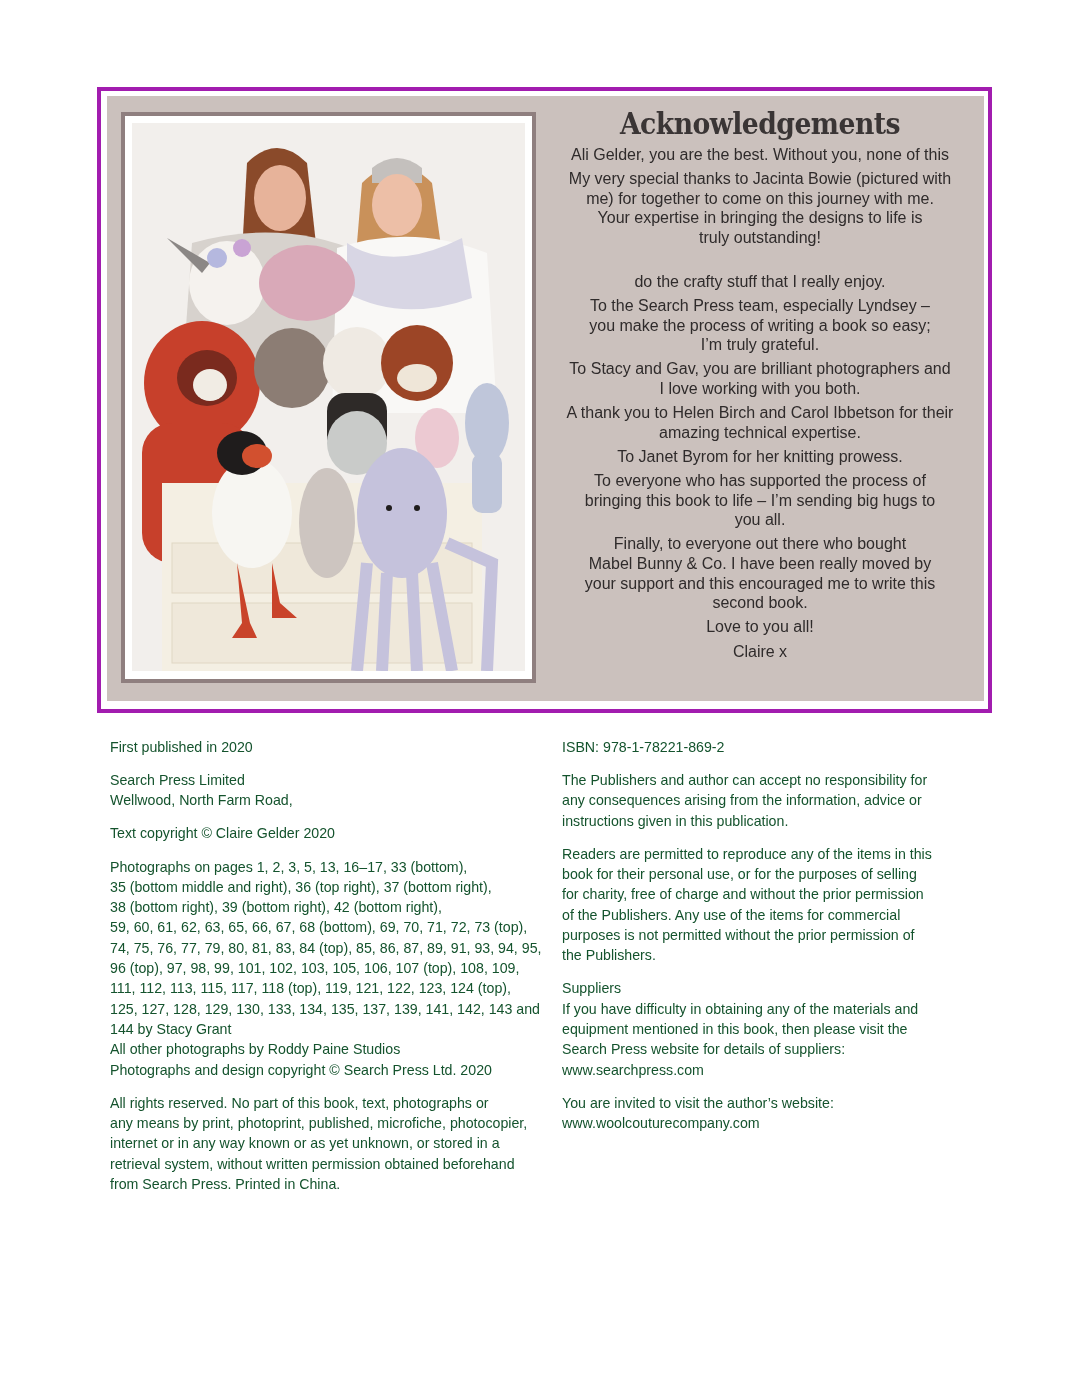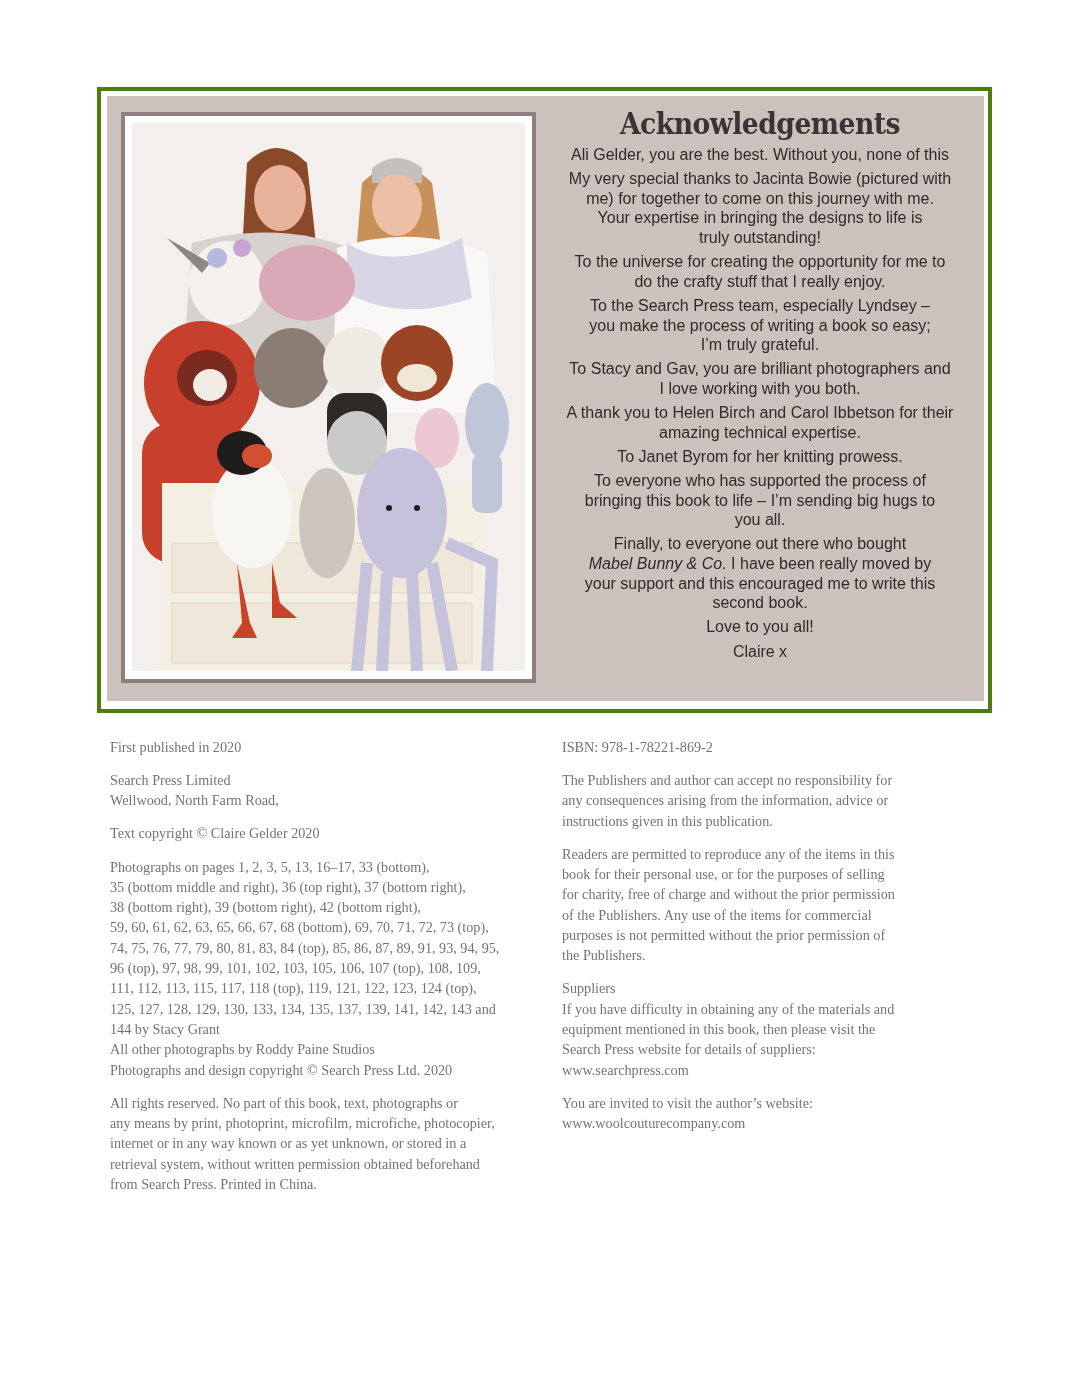--- a/index.html
+++ b/index.html
@@ -1,21 +1,21 @@
 <!DOCTYPE html>
 <html><head>
 <meta charset="utf-8">
 <style>
   * { box-sizing: border-box; margin: 0; padding: 0; }
   html, body { width: 1080px; height: 1399px; background: #ffffff; overflow: hidden; }
   body { position: relative; font-family: "Liberation Serif", serif; color: #2a2626; }
 
   .outer-frame {
     position: absolute; left: 97px; top: 87px; width: 895px; height: 626px;
-    border: 4px solid #4d7c0f; background: #ffffff;
+    border: 4px solid #a21caf; background: #ffffff;
   }
   .panel {
     position: absolute; left: 6px; top: 5px; right: 4px; bottom: 8px;
     background: #cbc1bd;
   }
   .photo-frame {
     position: absolute; left: 14px; top: 16px; width: 415px; height: 571px;
     border: 4px solid #8f7f7f; background: #ffffff; padding: 7px 7px 8px 7px;
   }
   .photo { width: 100%; height: 100%; display: block; background: #f1eeeb; overflow: hidden; }
@@ -25,25 +25,25 @@
     position: absolute; left: 438px; top: 8px; width: 430px;
     text-align: center; color: #2f2b2b;
     font-family: "Liberation Sans", sans-serif; font-size: 16px; line-height: 19.6px;
   }
   .ack-title {
     font-family: "DejaVu Serif", serif; font-weight: bold; font-size: 29px;
     letter-spacing: -0.6px; line-height: 40px; color: #3a3535; margin-bottom: 1px;
     transform: scaleX(0.92);
   }
   .ack p { margin-bottom: 4.6px; }
-  .ack .italic { font-style: italic; }
+  .ack .italic { }
 
   .imprint {
     position: absolute; top: 737px; font-size: 14.2px; line-height: 20.3px;
-    font-family: Liberation Serif, serif; color: #737373;
+    font-family: Liberation Sans, sans-serif; color: #14532d;
   }
   .imprint.left { left: 110px; width: 440px; }
   .imprint.right { left: 562px; width: 400px; }
   .imprint p { margin-bottom: 12.8px; }
   .imprint .line { display: block; white-space: nowrap; }
 </style>
 </head>
 <body>
 
 <div class="outer-frame">
@@ -115,21 +115,21 @@
       <p>
         <span class="line">Ali Gelder, you are the best. Without you, none of this</span><br>
       </p>
       <p>
         <span>My very special thanks to Jacinta Bowie (pictured with</span><br>
         <span>me) for together to come on this journey with me.</span><br>
         <span>Your expertise in bringing the designs to life is</span><br>
         <span>truly outstanding!</span>
       </p>
       <p>
-        <span>To the universe for creating the opportunity for me to</span><br>
+        <br>
         <span>do the crafty stuff that I really enjoy.</span>
       </p>
       <p>
         <span>To the Search Press team, especially Lyndsey –</span><br>
         <span>you make the process of writing a book so easy;</span><br>
         <span>I’m truly grateful.</span>
       </p>
       <p>
         <span>To Stacy and Gav, you are brilliant photographers and</span><br>
         <span>I love working with you both.</span>
@@ -177,21 +177,21 @@
     <span class="line">74, 75, 76, 77, 79, 80, 81, 83, 84 (top), 85, 86, 87, 89, 91, 93, 94, 95,</span>
     <span class="line">96 (top), 97, 98, 99, 101, 102, 103, 105, 106, 107 (top), 108, 109,</span>
     <span class="line">111, 112, 113, 115, 117, 118 (top), 119, 121, 122, 123, 124 (top),</span>
     <span class="line">125, 127, 128, 129, 130, 133, 134, 135, 137, 139, 141, 142, 143 and</span>
     <span class="line">144 by Stacy Grant</span>
     <span class="line">All other photographs by Roddy Paine Studios</span>
     <span class="line">Photographs and design copyright © Search Press Ltd. 2020</span>
   </p>
   <p>
     <span class="line">All rights reserved. No part of this book, text, photographs or</span>
-    <span class="line">any means by print, photoprint, microfilm, microfiche, photocopier,</span>
+    <span class="line">any means by print, photoprint, published, microfiche, photocopier,</span>
     <span class="line">internet or in any way known or as yet unknown, or stored in a</span>
     <span class="line">retrieval system, without written permission obtained beforehand</span>
     <span class="line">from Search Press. Printed in China.</span>
   </p>
 </div>
 
 <div class="imprint right">
   <p>
     <span class="line">ISBN: 978-1-78221-869-2</span>
   </p>

